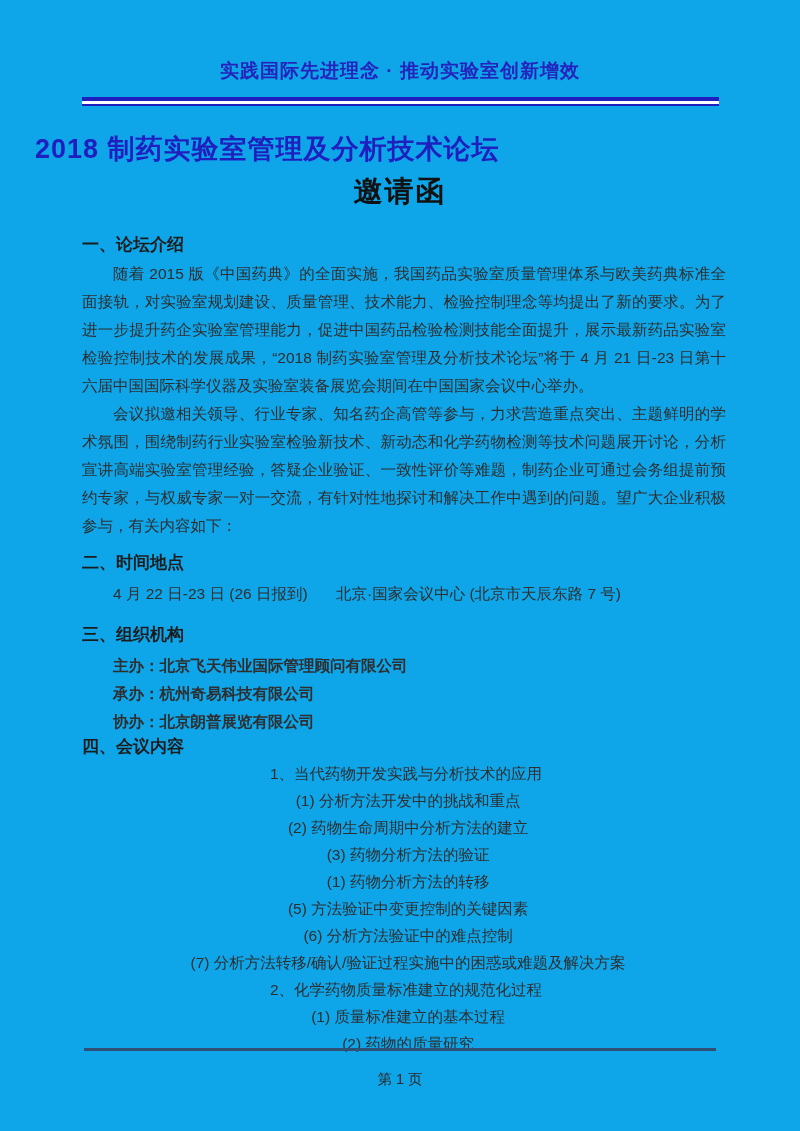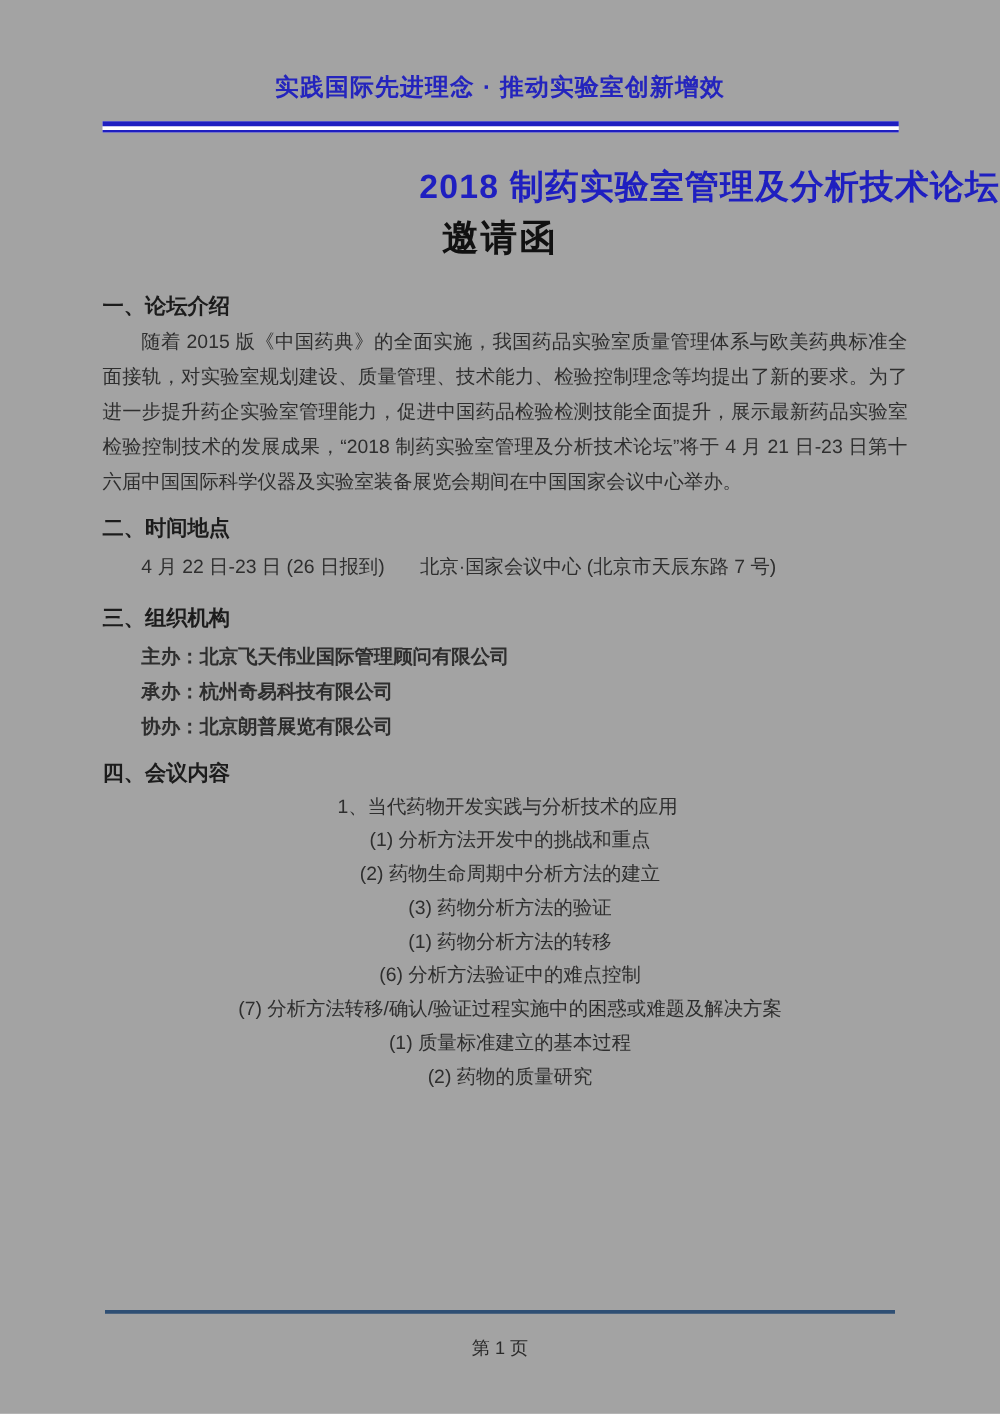--- a/index.html
+++ b/index.html
@@ -8,49 +8,49 @@
     --head-ink:#1c1c1c;
     --footer-rule:#2f4f74;
   }
   html,body{margin:0;padding:0;}
   body{
     width:800px;height:1131px;background:#ffffff;
     font-family:"Liberation Sans","DejaVu Sans",sans-serif;
     color:var(--ink);
     -webkit-font-smoothing:antialiased;
   }
-  .page{position:relative;width:800px;height:1131px;background:#a3a3a3;overflow:hidden;}
+  .page{position:relative;width:800px;height:1131px;background:#0ea5e9;overflow:hidden;}
 
   .slogan{
     margin-top:58px;text-align:center;
     color:#2424bd;font-weight:bold;font-size:19px;line-height:26px;letter-spacing:1px;
   }
   .double-rule{
     width:637px;margin:13px auto 0 auto;
     height:3px;background:#fff;box-sizing:content-box;
     border-top:4px solid var(--blue);
     border-bottom:2px solid var(--blue);
   }
   .title{
-    margin:26px 0 0 0;text-align:right;
-    color:var(--blue);font-weight:bold;font-size:27px;line-height:34px;letter-spacing:1px;
+    margin:26px 0 0 0;text-align:left;
+    color:var(--blue);font-weight:bold;font-size:27px;line-height:34px;letter-spacing:1px;padding-left:35px;
   }
   .subtitle{
     margin:7px 0 0 0;text-align:center;
     color:#111;font-weight:bold;font-size:29px;line-height:36px;letter-spacing:2px;
   }
 
   .content{padding:0 74px 0 82px;font-size:15.5px;}
   .sec-heading{
     font-weight:bold;color:var(--head-ink);font-size:17px;line-height:22px;
   }
   .sh-1{margin-top:25px;}
   .sh-2{margin-top:12px;}
   .sh-3{margin-top:16px;}
-  .sh-4{margin-top:12px;}
+  .sh-4{}
 
   .para{
     margin:4px 0 0 0;
     text-indent:2em;text-align:justify;
     line-height:28px;color:var(--ink);
   }
   .para + .para{margin-top:0;}
 
   .indent-line{
     margin-top:6px;line-height:28px;text-indent:2em;color:var(--ink);
@@ -82,20 +82,21 @@
   <div class="slogan">实践国际先进理念 · 推动实验室创新增效</div>
   <div class="double-rule"></div>
 
   <h1 class="title">2018 制药实验室管理及分析技术论坛</h1>
   <h2 class="subtitle">邀请函</h2>
 
   <div class="content">
 
     <div class="sec-heading sh-1">一、论坛介绍</div>
     <p class="para">随着 2015 版《中国药典》的全面实施，我国药品实验室质量管理体系与欧美药典标准全面接轨，对实验室规划建设、质量管理、技术能力、检验控制理念等均提出了新的要求。为了进一步提升药企实验室管理能力，促进中国药品检验检测技能全面提升，展示最新药品实验室检验控制技术的发展成果，“2018 制药实验室管理及分析技术论坛”将于 4 月 21 日-23 日第十六届中国国际科学仪器及实验室装备展览会期间在中国国家会议中心举办。</p>
+    <p class="para">会议拟邀相关领导、行业专家、知名药企高管等参与，力求营造重点突出、主题鲜明的学术氛围，围绕制药行业实验室检验新技术、新动态和化学药物检测等技术问题展开讨论，分析宣讲高端实验室管理经验，答疑企业验证、一致性评价等难题，制药企业可通过会务组提前预约专家，与权威专家一对一交流，有针对性地探讨和解决工作中遇到的问题。望广大企业积极参与，有关内容如下：</p>
 
     <div class="sec-heading sh-2">二、时间地点</div>
     <div class="indent-line">
       <span>4 月 22 日-23 日 (26 日报到)</span>
       <span class="venue">北京·国家会议中心 (北京市天辰东路 7 号)</span>
     </div>
 
     <div class="sec-heading sh-3">三、组织机构</div>
     <div class="org-block">
       <div class="org-line">主办：北京飞天伟业国际管理顾问有限公司</div>
@@ -103,22 +104,24 @@
       <div class="org-line">协办：北京朗普展览有限公司</div>
     </div>
 
     <div class="sec-heading sh-4">四、会议内容</div>
     <div class="items">
       <div class="item lvl1">1、当代药物开发实践与分析技术的应用</div>
       <div class="item sub">(1) 分析方法开发中的挑战和重点</div>
       <div class="item sub">(2) 药物生命周期中分析方法的建立</div>
       <div class="item sub">(3) 药物分析方法的验证</div>
       <div class="item sub">(1) 药物分析方法的转移</div>
+      <div class="item sub">(5) 方法验证中变更控制的关键因素</div>
       <div class="item sub">(6) 分析方法验证中的难点控制</div>
       <div class="item sub">(7) 分析方法转移/确认/验证过程实施中的困惑或难题及解决方案</div>
+      <div class="item lvl1">2、化学药物质量标准建立的规范化过程</div>
       <div class="item sub">(1) 质量标准建立的基本过程</div>
       <div class="item sub">(2) 药物的质量研究</div>
     </div>
 
   </div>
 
   <div class="footer-rule"></div>
   <div class="footer-text">第 1 页</div>
 
 </div>

